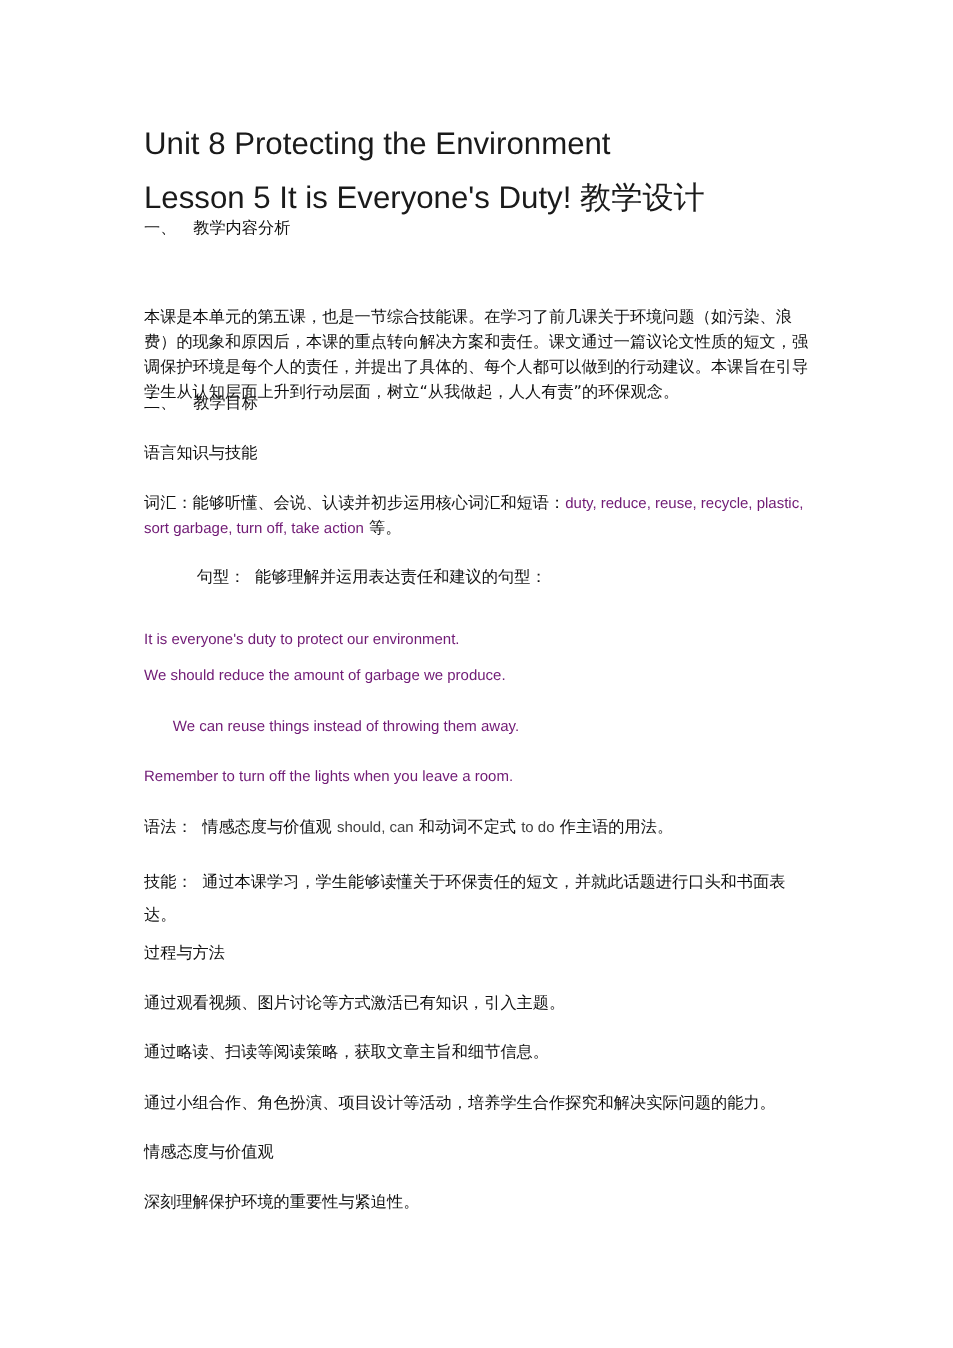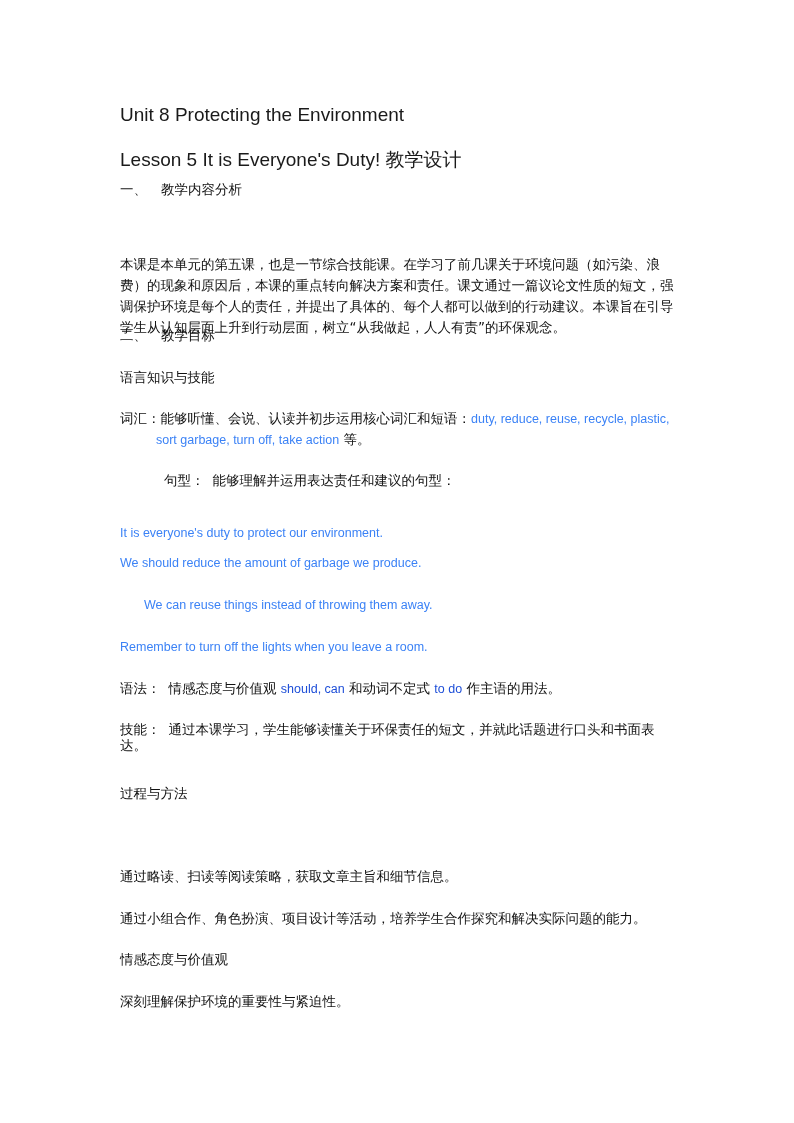--- a/index.html
+++ b/index.html
@@ -1,25 +1,25 @@
 <!DOCTYPE html>
 <html><head>
   <meta charset="utf-8">
   <style>
     html, body { margin: 0; padding: 0; background: #ffffff; }
     body { width: 794px; height: 1123px; position: relative; overflow: hidden; color: #111111; }
     .page { position: absolute; left: 0; top: 0; width: 794px; height: 1123px; background: #ffffff; }
     .line { position: absolute; left: 120px; white-space: nowrap; font-family: "DejaVu Sans", "Liberation Sans", sans-serif; }
-    .title { font-family: "Liberation Sans", "DejaVu Sans", sans-serif; font-size: 19px; color: #1a1a1a; }
+    .title { font-family: "Liberation Sans", "DejaVu Sans", sans-serif; font-size: 26px; color: #1a1a1a; }
     .h { font-size: 13.5px; }
     .body { font-size: 13.5px; text-align: center; }
-    .en-small { font-family: "Liberation Sans", sans-serif; font-size: 12.5px; color: #3b82f6; }
+    .en-small { font-family: "Liberation Sans", sans-serif; font-size: 12.5px; color: #701a75; }
     .para { position: absolute; left: 120px; width: 560px; font-family: "DejaVu Sans", "Liberation Sans", sans-serif; font-size: 13.5px; line-height: 21px; color: #111111; }
     .gap { display: inline-block; width: 14px; }
-    .en-inline { font-family: "Liberation Sans", sans-serif; font-size: 12.5px; color: #1d4ed8; }
+    .en-inline { font-family: "Liberation Sans", sans-serif; font-size: 12.5px; color: #404040; }
   </style>
 </head>
 <body>
 
 <div class="page">
 
   <div class="line title" style="top:104px;">Unit 8 Protecting the Environment</div>
   <div class="line title" style="top:147px;">Lesson 5 It is Everyone's Duty!  教学设计</div>
 
   <div class="line h" style="top:181px;">
@@ -30,43 +30,44 @@
 
   <div class="line h" style="top:327px;">
     <span>二、</span><span class="gap"></span><span>教学目标</span>
   </div>
 
   <div class="line body" style="top:369px;">语言知识与技能</div>
 
   <div class="line body" style="top:410px;">
     <span>词汇：</span><span>能够听懂、会说、认读并初步运用核心词汇和短语：</span><span class="en-small">duty, reduce, reuse, recycle, plastic,</span>
   </div>
-  <div class="line body" style="top:431px;margin-left:36px;">
+  <div class="line body" style="top:431px;">
     <span class="en-small">sort garbage, turn off, take action</span><span> 等。</span>
   </div>
 
   <div class="line body" style="top:472px;margin-left:44px;">
     <span>句型：</span><span class="gap" style="width:8px"></span><span>能够理解并运用表达责任和建议的句型：</span>
   </div>
 
   <div class="line en-small" style="top:515px;margin-top:11px;">It is everyone's duty to protect our environment.</div>
   <div class="line en-small" style="top:556px;">We should reduce the amount of garbage we produce.</div>
   <div class="line en-small" style="top:598px;margin-left:24px;">We can reuse things instead of throwing them away.</div>
   <div class="line en-small" style="top:640px;">Remember to turn off the lights when you leave a room.</div>
 
   <div class="line body" style="top:680px;">
     <span>语法：</span><span class="gap" style="width:8px"></span><span>情感态度与价值观</span>&nbsp;<span class="en-inline">should, can</span>&nbsp;<span>和动词不定式</span>&nbsp;<span class="en-inline">to do</span>&nbsp;<span>作主语的用法。</span>
   </div>
 
-  <div class="para" style="top:721px; line-height:16px;">
+  <div class="para" style="top:721px; line-height:28px;">
     <span>技能：</span><span class="gap" style="width:8px"></span><span>通过本课学习，学生能够读懂关于环保责任的短文，并就此话题进行口头和书面表达。</span>
   </div>
 
   <div class="line body" style="top:785px;">过程与方法</div>
 
+  <div class="line body" style="top:827px;">通过观看视频、图片讨论等方式激活已有知识，引入主题。</div>
   <div class="line body" style="top:910px;">通过小组合作、角色扮演、项目设计等活动，培养学生合作探究和解决实际问题的能力。</div>
   <div class="line body" style="top:868px;">通过略读、扫读等阅读策略，获取文章主旨和细节信息。</div>
 
   <div class="line body" style="top:951px;">情感态度与价值观</div>
 
   <div class="line body" style="top:993px;">深刻理解保护环境的重要性与紧迫性。</div>
 
 </div>
 
 </body></html>

